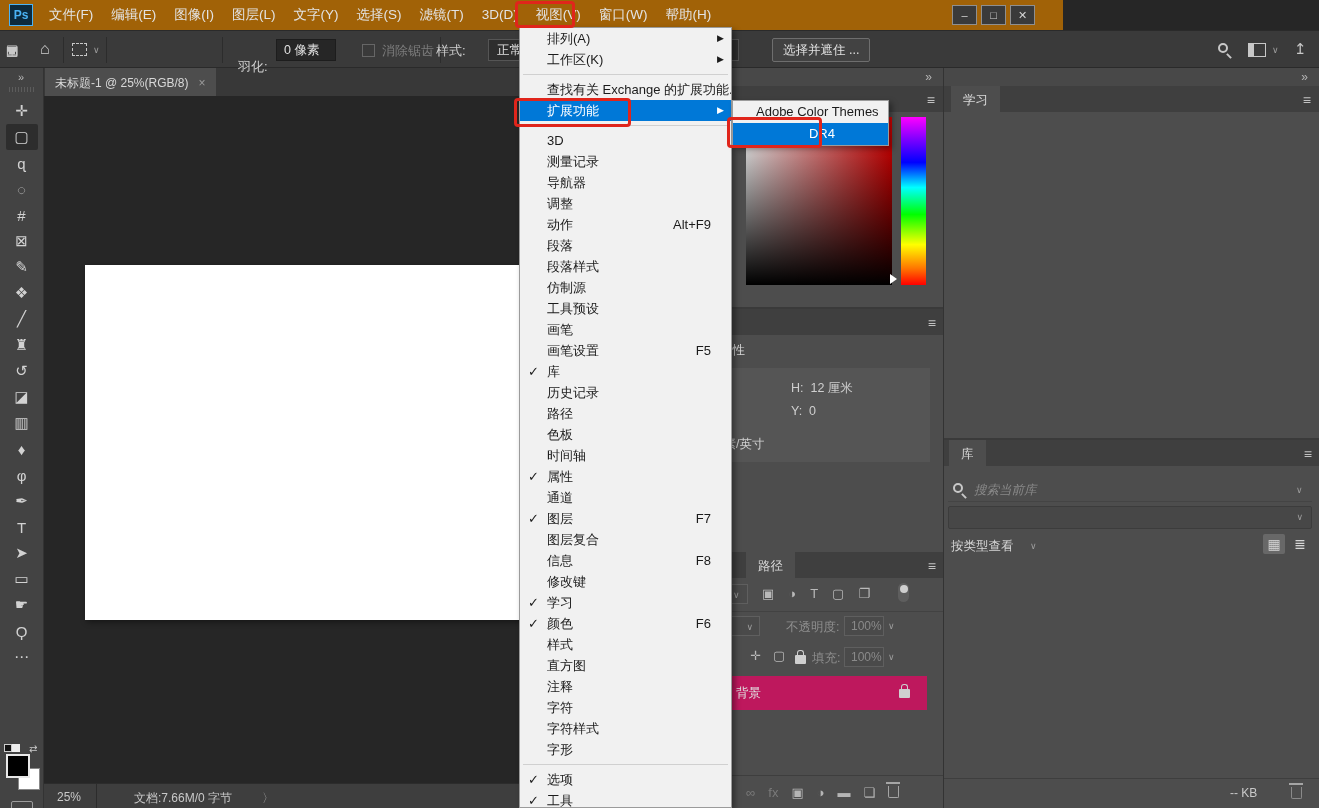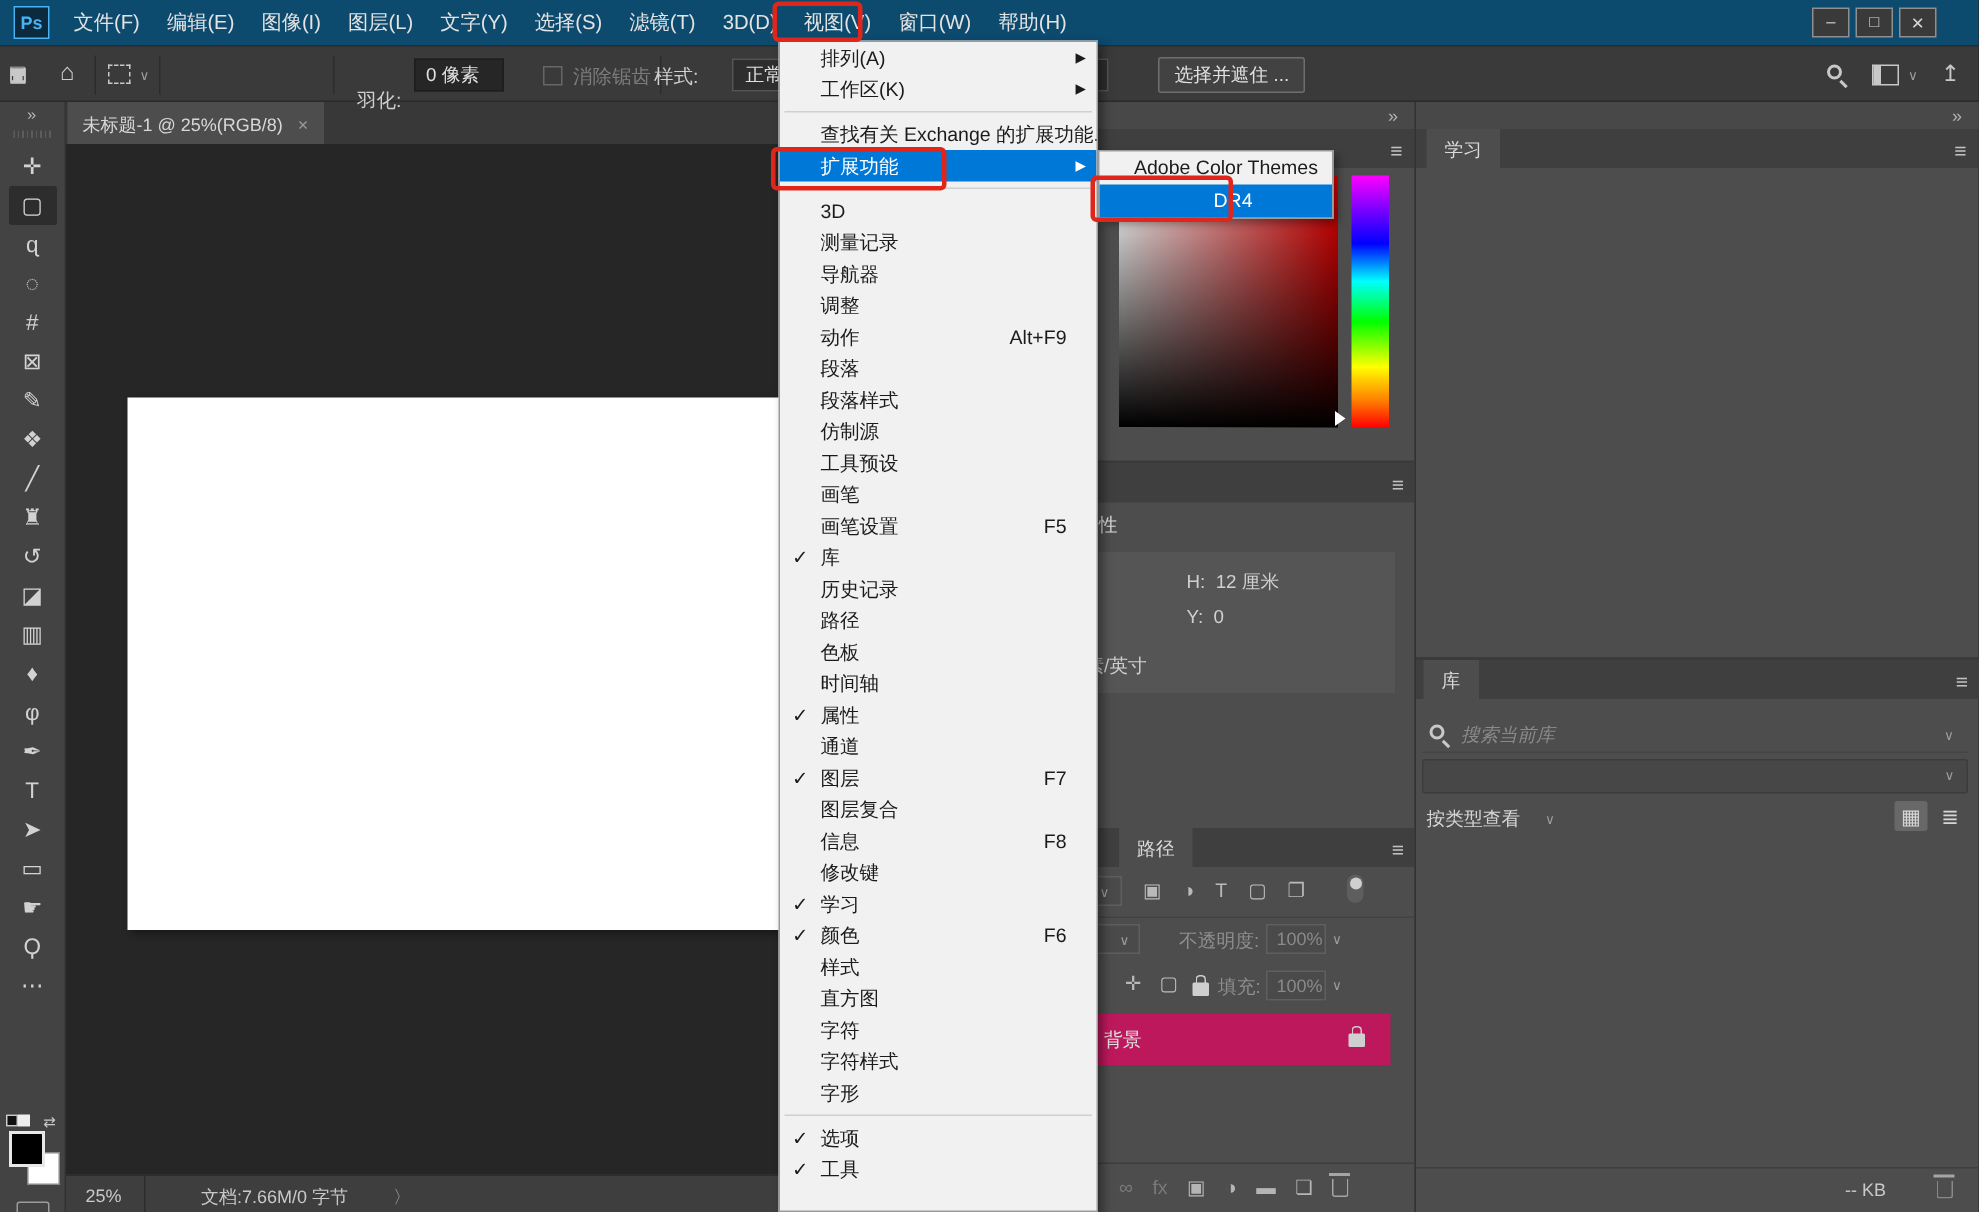--- a/index.html
+++ b/index.html
@@ -1,20 +1,20 @@
 <!DOCTYPE html>
 <html><head>
 <meta charset="utf-8">
 <style>
   * { margin:0; padding:0; box-sizing:border-box; }
   html,body { width:1319px; height:808px; overflow:hidden; background:#262626;
     font-family:"Liberation Sans","DejaVu Sans",sans-serif; }
   .abs { position:absolute; }
   
-  .titlebar { position:absolute; left:0; top:0; width:1319px; height:30px; background:#0c4a6e; z-index:10; }
+  .titlebar { position:absolute; left:0; top:0; width:1063px; height:30px; background:#a16207; z-index:10; }
   .ps-logo { position:absolute; left:9px; top:4px; width:24px; height:22px; background:#0b2a3d;
     border:1px solid #4ab3f4; color:#4ab3f4; font-size:12px; font-weight:bold;
     display:flex; align-items:center; justify-content:center; }
   .menubar { position:absolute; left:40px; top:0; height:30px; display:flex; align-items:center; }
   .mb-item { color:#e3e3e3; font-size:13.5px; padding:0 9px; line-height:30px; cursor:default; }
   .win-controls { position:absolute; right:28px; top:5px; display:flex; gap:4px; }
   .win-btn { width:25px; height:20px; border:1px solid #8f8f8f; color:#d5d5d5; font-size:11px;
     display:flex; align-items:center; justify-content:center; background:#3a3a3a; }
   
   .optionsbar { position:absolute; left:0; top:30px; width:1319px; height:38px; background:#3a3a3a;
@@ -607,20 +607,26 @@
       
     </div>
 
     <div class="menu-item">
       
       <span class="label">直方图</span>
       <span class="shortcut"></span>
       
     </div>
 
+    <div class="menu-item">
+      
+      <span class="label">注释</span>
+      <span class="shortcut"></span>
+      
+    </div>
 
     <div class="menu-item">
       
       <span class="label">字符</span>
       <span class="shortcut"></span>
       
     </div>
 
     <div class="menu-item">
       

